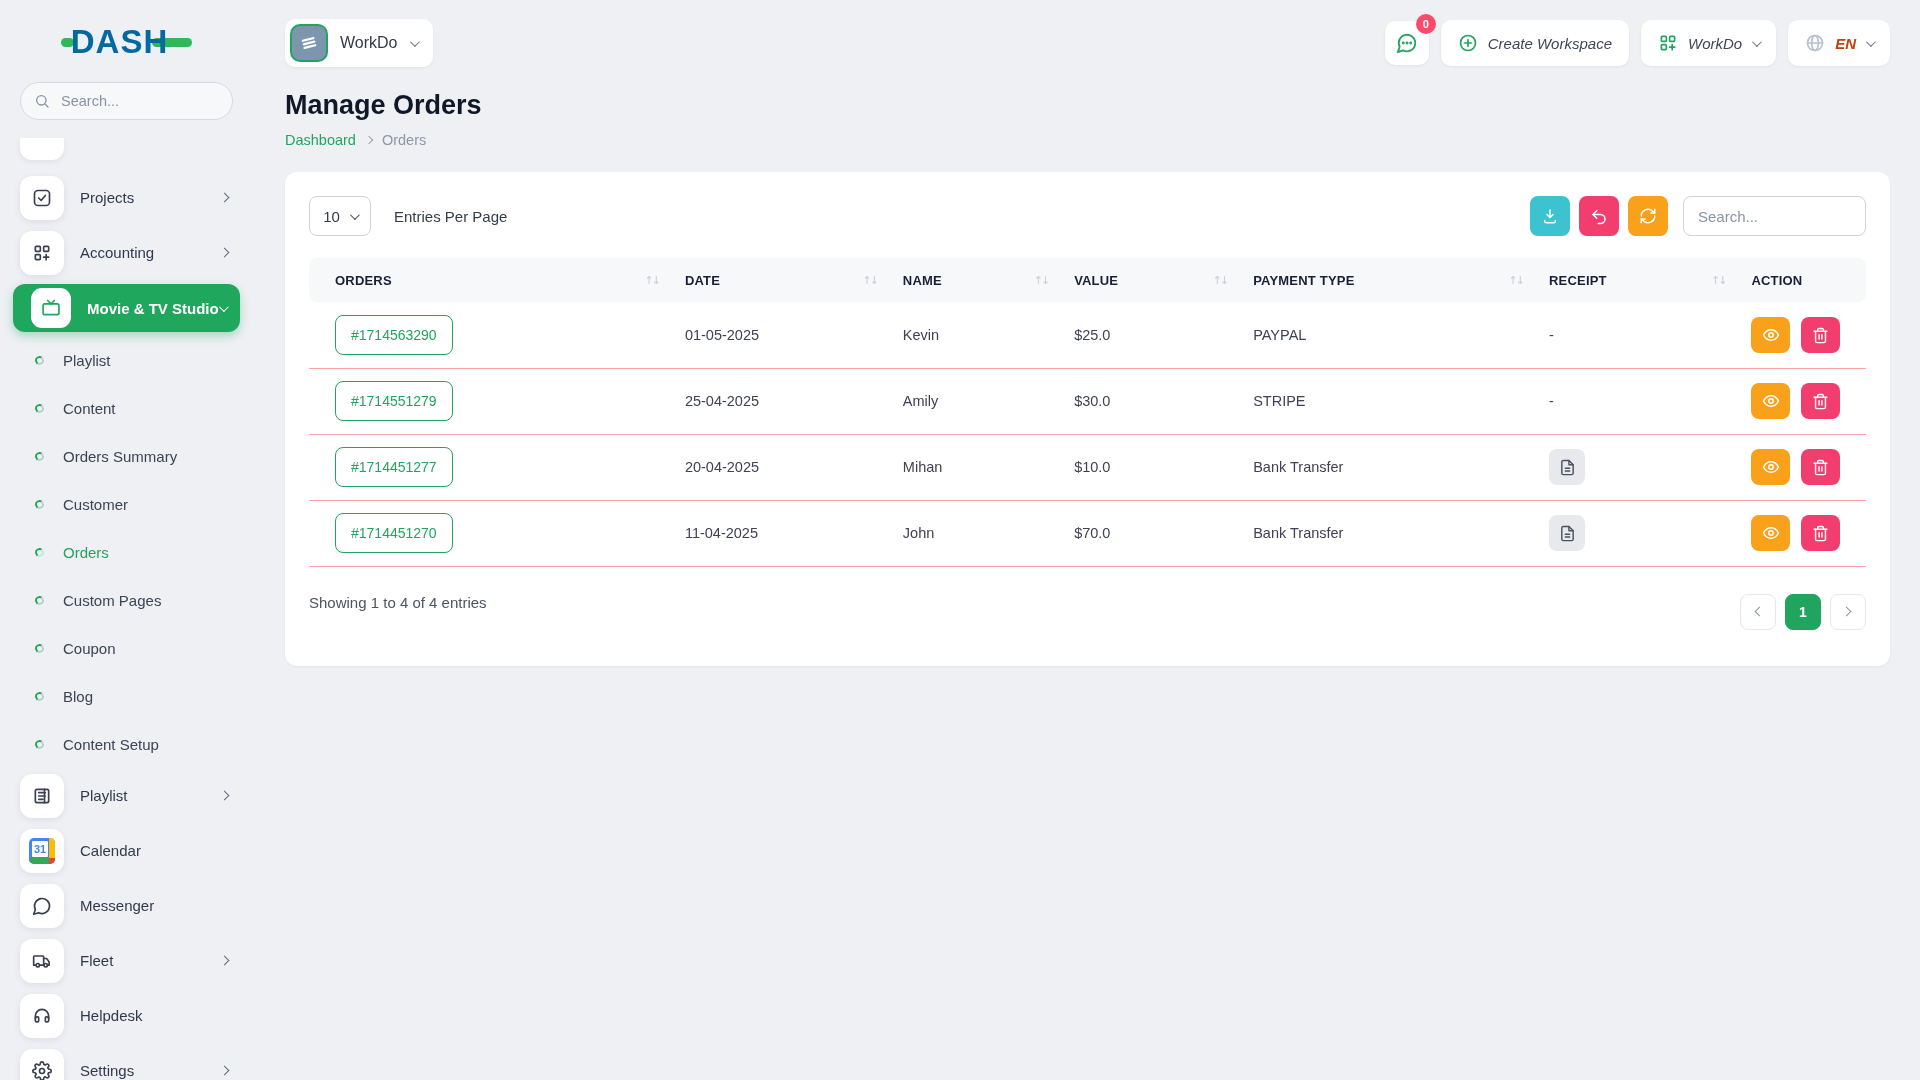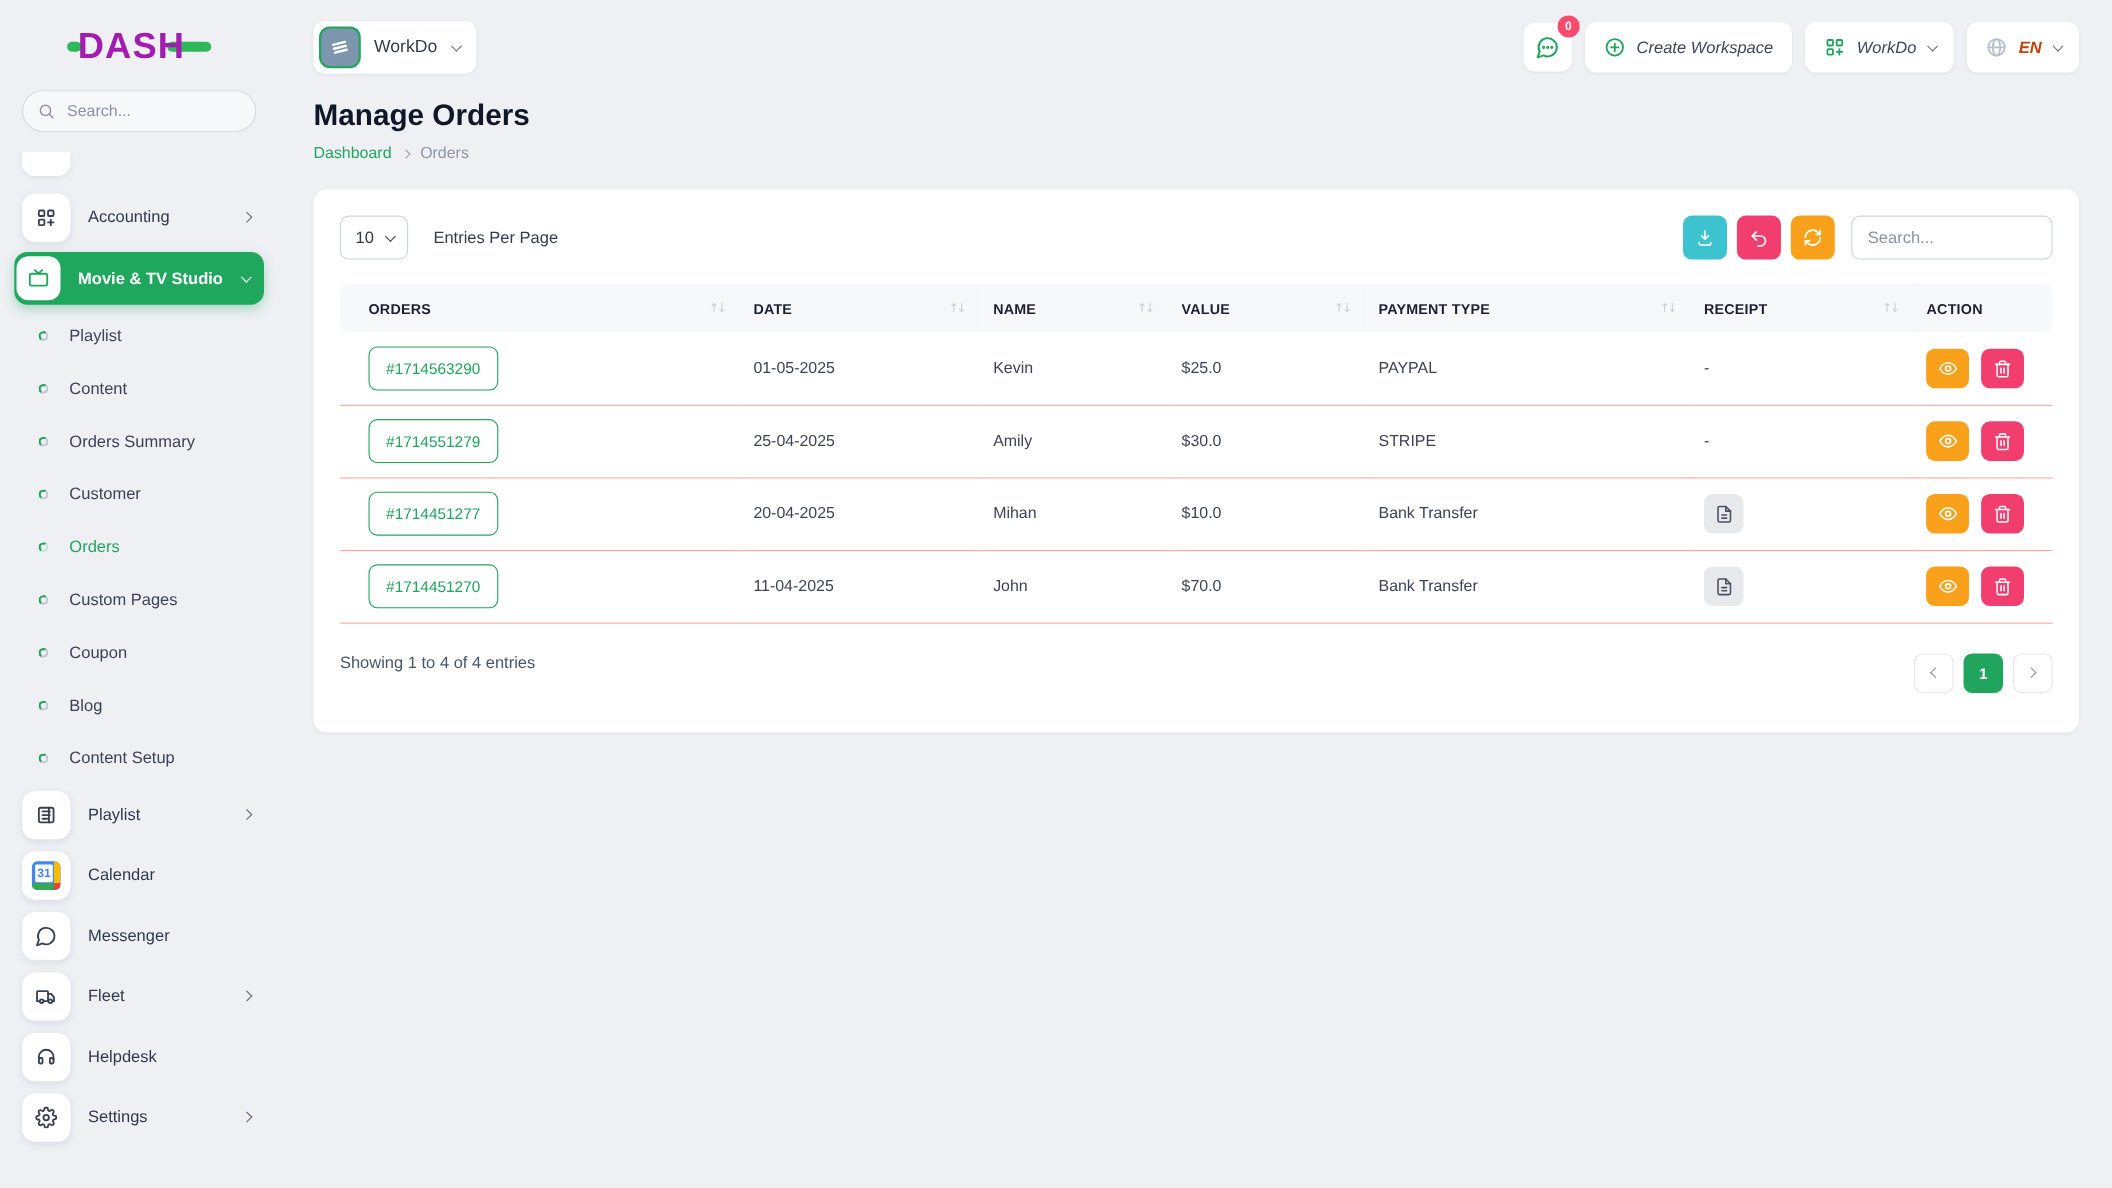--- a/index.html
+++ b/index.html
@@ -9,37 +9,37 @@
     background:#eef0f4;
     font-family:"Liberation Sans","DejaVu Sans",sans-serif;
     color:#3f4254;
   }
   .app { display:flex; width:100%; height:100%; }
 
   
   .sidebar { width:253px; flex:none; padding-top:16px; display:flex; flex-direction:column; height:100%; overflow:hidden; }
   .logo { height:52px; display:flex; align-items:center; justify-content:center; position:relative; margin-bottom:14px; }
   .logo-dash-left { width:13px; height:9px; border-radius:5px; background:#2eb858; margin-right:-3px; }
-  .logo-text { font-size:33px; font-weight:800; color:#a21caf; letter-spacing:1px; position:relative; z-index:1; }
+  .logo-text { font-size:33px; font-weight:800; color:#0369a1; letter-spacing:1px; position:relative; z-index:1; }
   .logo-dash-right { width:40px; height:9px; border-radius:5px; background:#2eb858; margin-left:-16px; }
   .side-search { margin:0 20px 18px 20px; height:38px; border:1px solid #d5d9e2; border-radius:19px; display:flex; align-items:center; padding:0 13px; gap:9px; color:#8a92a6; background:rgba(255,255,255,.55); }
   .side-search svg { flex:none; }
   .side-search input { border:none; outline:none; background:transparent; font-size:14.5px; color:#4b5563; width:100%; font-family:inherit; }
   .side-search input::placeholder { color:#8a92a6; }
 
   .menu { flex:1; padding:0 13px; overflow:hidden; }
   .partial-tile { width:44px; height:22px; background:#fff; border-radius:0 0 12px 12px; margin:0 0 10px 7px; box-shadow:0 2px 5px rgba(90,100,120,.10); }
 
   .mi { display:flex; align-items:center; height:55px; padding:0 8px 0 7px; cursor:pointer; }
   .mi .tile { width:44px; height:44px; background:#fff; border-radius:12px; display:flex; align-items:center; justify-content:center; box-shadow:0 2px 6px rgba(90,100,120,.12); color:#3a4050; flex:none; }
   .mi .label { margin-left:16px; font-size:15px; color:#30394c; flex:1; }
   .chev-r { width:7px; height:7px; border-right:1.8px solid #5f6776; border-bottom:1.8px solid #5f6776; transform:rotate(-45deg); flex:none; margin-right:4px; }
   .chev-d { width:7px; height:7px; border-right:1.8px solid currentColor; border-bottom:1.8px solid currentColor; transform:rotate(45deg) translateY(-2px); flex:none; }
 
-  .mi.active-parent { background:#1fa75d; border-radius:12px; height:48px; margin:4px 0; padding:0 14px 0 2px; box-shadow:0 4px 10px rgba(31,167,93,.35); }
+  .mi.active-parent { background:#1fa75d; border-radius:12px; height:48px; margin:4px 0; padding:0 14px 0 18px; box-shadow:0 4px 10px rgba(31,167,93,.35); }
   .mi.active-parent .tile { width:40px; height:40px; box-shadow:none; color:#1fa75d; border-radius:11px; }
   .mi.active-parent .label { color:#fff; font-weight:700; }
   .mi.active-parent .chev-d { color:#fff; }
 
   .sub { display:flex; align-items:center; height:48px; padding-left:22px; cursor:pointer; }
   .bullet { width:9px; height:9px; border-radius:50%; border:2px solid #c3c9d2; border-top-color:#21a55e; border-left-color:#21a55e; transform:rotate(-10deg); flex:none; }
   .sub .label { margin-left:19px; font-size:15px; color:#3c4355; }
   .sub.active .label { color:#21a55e; }
   .sub.active .bullet { border-color:#bfe8d2; border-top-color:#21a55e; border-left-color:#21a55e; }
 
@@ -130,20 +130,30 @@
             <circle cx="11" cy="11" r="7"></circle>
             <path d="M21 21l-4.3-4.3"></path>
           </svg>
       </span>
       <input type="text" placeholder="Search..." style="">
     </div>
 
     <nav class="menu">
       <div class="partial-tile"></div>
 
+      <div class="mi">
+        <span class="tile">
+          <svg width="20" height="20" viewBox="0 0 24 24" fill="none" stroke="currentColor" stroke-width="2" stroke-linecap="round" stroke-linejoin="round">
+              <rect x="3" y="3" width="18" height="18" rx="4"></rect>
+              <path d="M8 12l3 3 5-6"></path>
+            </svg>
+        </span>
+        <span class="label">Projects</span>
+        <span class="chev-r"></span>
+      </div>
 
       <div class="mi">
         <span class="tile">
           <svg width="20" height="20" viewBox="0 0 24 24" fill="none" stroke="currentColor" stroke-width="2" stroke-linecap="round" stroke-linejoin="round">
               <rect x="4" y="4" width="6" height="6" rx="1"></rect>
               <rect x="14" y="4" width="6" height="6" rx="1"></rect>
               <rect x="4" y="14" width="6" height="6" rx="1"></rect>
               <path d="M17 14v6M14 17h6"></path>
             </svg>
         </span>

